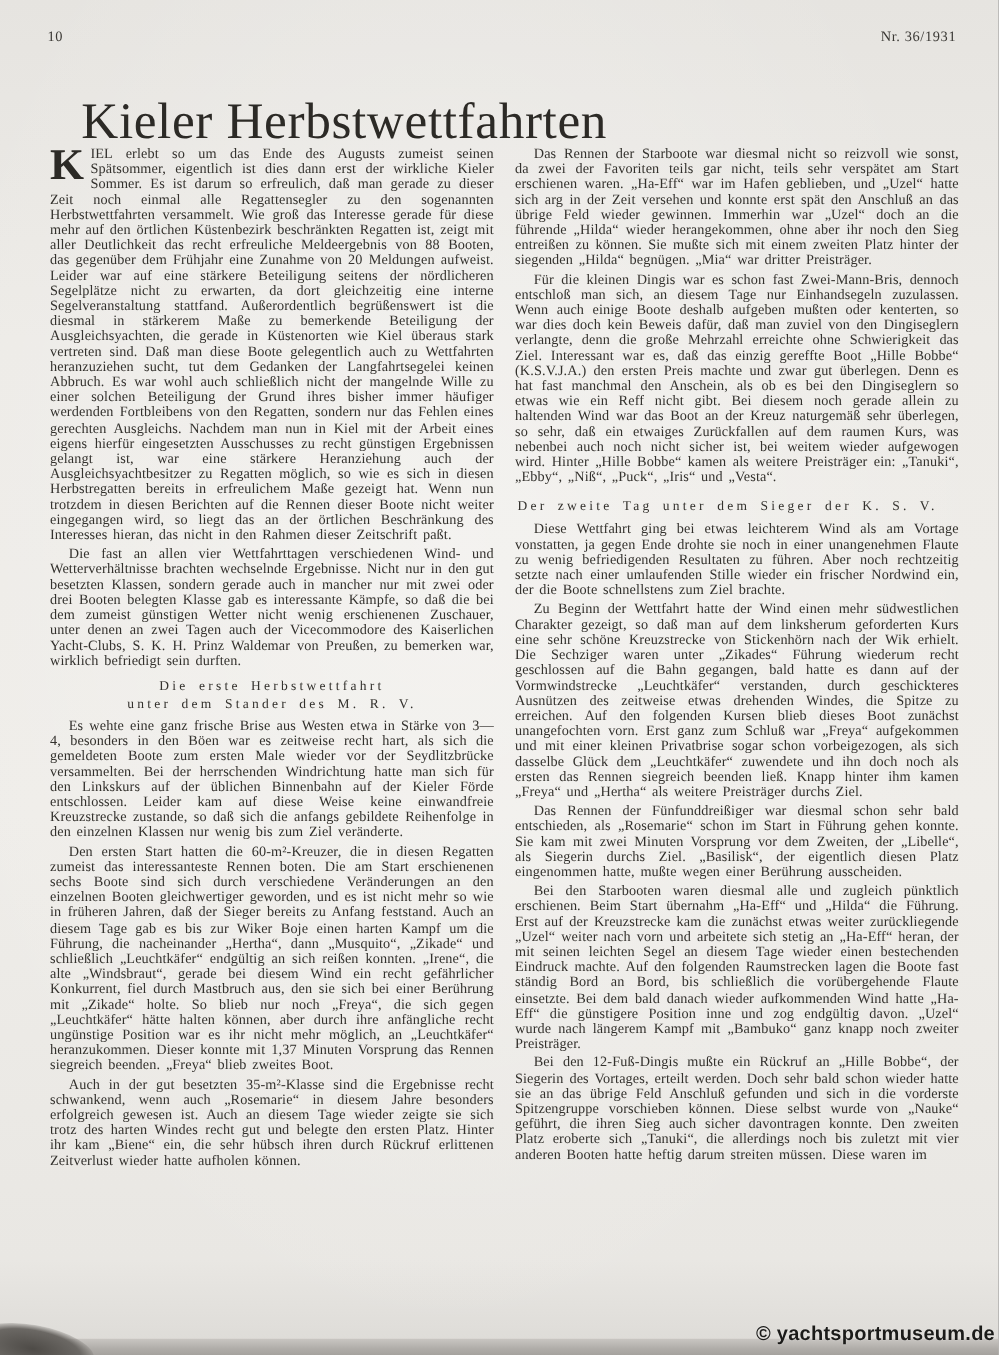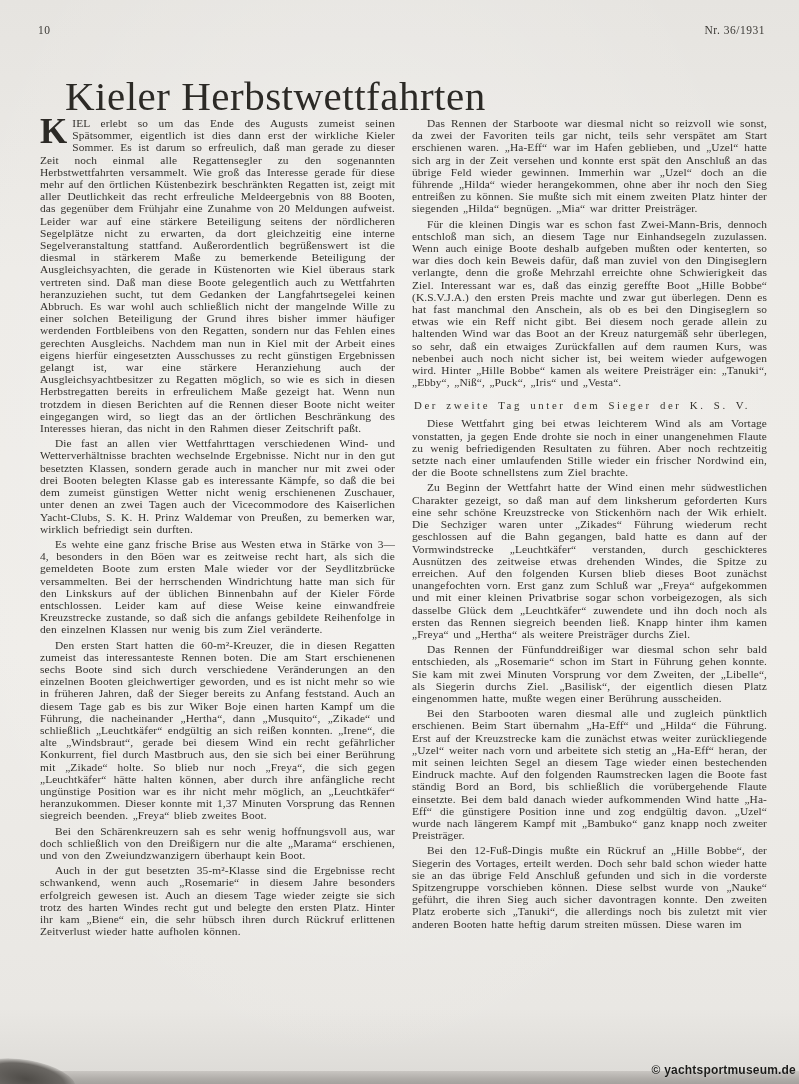--- a/index.html
+++ b/index.html
@@ -83,21 +83,21 @@
     width: 100px; height: 38px;
     background: radial-gradient(ellipse at center, #4e4b47 0%, #6b6864 55%, rgba(107,104,100,0) 75%);
     border-radius: 50%;
     transform: rotate(10deg);
   }
   .watermark {
     position: absolute;
     right: 3px; bottom: 7px;
     font-family: "Liberation Sans", "DejaVu Sans", sans-serif;
     font-weight: bold;
-    font-size: 12px;
+    font-size: 16px;
     letter-spacing: 0.2px;
     color: #1b1b19;
     text-shadow: 0 0 1px rgba(255,255,255,0.6);
   }
 </style>
 </head>
 <body>
 
 <div class="page">
 
@@ -106,23 +106,26 @@
     <span>Nr. 36/1931</span>
   </div>
 
   <h1 class="article-title">Kieler Herbstwettfahrten</h1>
 
   <div class="columns">
 
     <div class="col">
       <p class="first"><span class="dropcap">K</span><span>IEL erlebt so um das Ende des Augusts zumeist seinen Spätsommer, eigentlich ist dies dann erst der wirkliche Kieler Sommer. Es ist darum so erfreulich, daß man gerade zu dieser Zeit noch einmal alle Regattensegler zu den sogenannten Herbstwettfahrten versammelt. Wie groß das Interesse gerade für diese mehr auf den örtlichen Küstenbezirk beschränkten Regatten ist, zeigt mit aller Deutlichkeit das recht erfreuliche Meldeergebnis von 88 Booten, das gegenüber dem Frühjahr eine Zunahme von 20 Meldungen aufweist. Leider war auf eine stärkere Beteiligung seitens der nördlicheren Segelplätze nicht zu erwarten, da dort gleichzeitig eine interne Segelveranstaltung stattfand. Außerordentlich begrüßenswert ist die diesmal in stärkerem Maße zu bemerkende Beteiligung der Ausgleichsyachten, die gerade in Küstenorten wie Kiel überaus stark vertreten sind. Daß man diese Boote gelegentlich auch zu Wettfahrten heranzuziehen sucht, tut dem Gedanken der Langfahrtsegelei keinen Abbruch. Es war wohl auch schließlich nicht der mangelnde Wille zu einer solchen Beteiligung der Grund ihres bisher immer häufiger werdenden Fortbleibens von den Regatten, sondern nur das Fehlen eines gerechten Ausgleichs. Nachdem man nun in Kiel mit der Arbeit eines eigens hierfür eingesetzten Ausschusses zu recht günstigen Ergebnissen gelangt ist, war eine stärkere Heranziehung auch der Ausgleichsyachtbesitzer zu Regatten möglich, so wie es sich in diesen Herbstregatten bereits in erfreulichem Maße gezeigt hat. Wenn nun trotzdem in diesen Berichten auf die Rennen dieser Boote nicht weiter eingegangen wird, so liegt das an der örtlichen Beschränkung des Interesses hieran, das nicht in den Rahmen dieser Zeitschrift paßt.</span></p>
       <p>Die fast an allen vier Wettfahrttagen verschiedenen Wind- und Wetterverhältnisse brachten wechselnde Ergebnisse. Nicht nur in den gut besetzten Klassen, sondern gerade auch in mancher nur mit zwei oder drei Booten belegten Klasse gab es interessante Kämpfe, so daß die bei dem zumeist günstigen Wetter nicht wenig erschienenen Zuschauer, unter denen an zwei Tagen auch der Vicecommodore des Kaiserlichen Yacht-Clubs, S. K. H. Prinz Waldemar von Preußen, zu bemerken war, wirklich befriedigt sein durften.</p>
+      <h2 class="section-heading centered">
+        <span>Die erste Herbstwettfahrt</span><br>
+        <span>unter dem Stander des M. R. V.</span>
+      </h2>
       <p>Es wehte eine ganz frische Brise aus Westen etwa in Stärke von 3—4, besonders in den Böen war es zeitweise recht hart, als sich die gemeldeten Boote zum ersten Male wieder vor der Seydlitzbrücke versammelten. Bei der herrschenden Windrichtung hatte man sich für den Linkskurs auf der üblichen Binnenbahn auf der Kieler Förde entschlossen. Leider kam auf diese Weise keine einwandfreie Kreuzstrecke zustande, so daß sich die anfangs gebildete Reihenfolge in den einzelnen Klassen nur wenig bis zum Ziel veränderte.</p>
       <p>Den ersten Start hatten die 60-m²-Kreuzer, die in diesen Regatten zumeist das interessanteste Rennen boten. Die am Start erschienenen sechs Boote sind sich durch verschiedene Veränderungen an den einzelnen Booten gleichwertiger geworden, und es ist nicht mehr so wie in früheren Jahren, daß der Sieger bereits zu Anfang feststand. Auch an diesem Tage gab es bis zur Wiker Boje einen harten Kampf um die Führung, die nacheinander „Hertha“, dann „Musquito“, „Zikade“ und schließlich „Leuchtkäfer“ endgültig an sich reißen konnten. „Irene“, die alte „Windsbraut“, gerade bei diesem Wind ein recht gefährlicher Konkurrent, fiel durch Mastbruch aus, den sie sich bei einer Berührung mit „Zikade“ holte. So blieb nur noch „Freya“, die sich gegen „Leuchtkäfer“ hätte halten können, aber durch ihre anfängliche recht ungünstige Position war es ihr nicht mehr möglich, an „Leuchtkäfer“ heranzukommen. Dieser konnte mit 1,37 Minuten Vorsprung das Rennen siegreich beenden. „Freya“ blieb zweites Boot.</p>
-      <p>Bei den Schärenkreuzern sah es sehr wenig hoffnungsvoll aus, war doch schließlich von den Dreißigern nur die alte „Marama“ erschienen, und von den Zweiundzwanzigern überhaupt kein Boot.</p>
       <p>Auch in der gut besetzten 35-m²-Klasse sind die Ergebnisse recht schwankend, wenn auch „Rosemarie“ in diesem Jahre besonders erfolgreich gewesen ist. Auch an diesem Tage wieder zeigte sie sich trotz des harten Windes recht gut und belegte den ersten Platz. Hinter ihr kam „Biene“ ein, die sehr hübsch ihren durch Rückruf erlittenen Zeitverlust wieder hatte aufholen können.</p>
     </div>
 
     <div class="col">
       <p>Das Rennen der Starboote war diesmal nicht so reizvoll wie sonst, da zwei der Favoriten teils gar nicht, teils sehr verspätet am Start erschienen waren. „Ha-Eff“ war im Hafen geblieben, und „Uzel“ hatte sich arg in der Zeit versehen und konnte erst spät den Anschluß an das übrige Feld wieder gewinnen. Immerhin war „Uzel“ doch an die führende „Hilda“ wieder herangekommen, ohne aber ihr noch den Sieg entreißen zu können. Sie mußte sich mit einem zweiten Platz hinter der siegenden „Hilda“ begnügen. „Mia“ war dritter Preisträger.</p>
       <p>Für die kleinen Dingis war es schon fast Zwei-Mann-Bris, dennoch entschloß man sich, an diesem Tage nur Einhandsegeln zuzulassen. Wenn auch einige Boote deshalb aufgeben mußten oder kenterten, so war dies doch kein Beweis dafür, daß man zuviel von den Dingiseglern verlangte, denn die große Mehrzahl erreichte ohne Schwierigkeit das Ziel. Interessant war es, daß das einzig gereffte Boot „Hille Bobbe“ (K.S.V.J.A.) den ersten Preis machte und zwar gut überlegen. Denn es hat fast manchmal den Anschein, als ob es bei den Dingiseglern so etwas wie ein Reff nicht gibt. Bei diesem noch gerade allein zu haltenden Wind war das Boot an der Kreuz naturgemäß sehr überlegen, so sehr, daß ein etwaiges Zurückfallen auf dem raumen Kurs, was nebenbei auch noch nicht sicher ist, bei weitem wieder aufgewogen wird. Hinter „Hille Bobbe“ kamen als weitere Preisträger ein: „Tanuki“, „Ebby“, „Niß“, „Puck“, „Iris“ und „Vesta“.</p>
       <h2 class="section-heading left">
         <span>Der zweite Tag unter dem Sieger der K. S. V.</span>
       </h2>
       <p>Diese Wettfahrt ging bei etwas leichterem Wind als am Vortage vonstatten, ja gegen Ende drohte sie noch in einer unangenehmen Flaute zu wenig befriedigenden Resultaten zu führen. Aber noch rechtzeitig setzte nach einer umlaufenden Stille wieder ein frischer Nordwind ein, der die Boote schnellstens zum Ziel brachte.</p>

